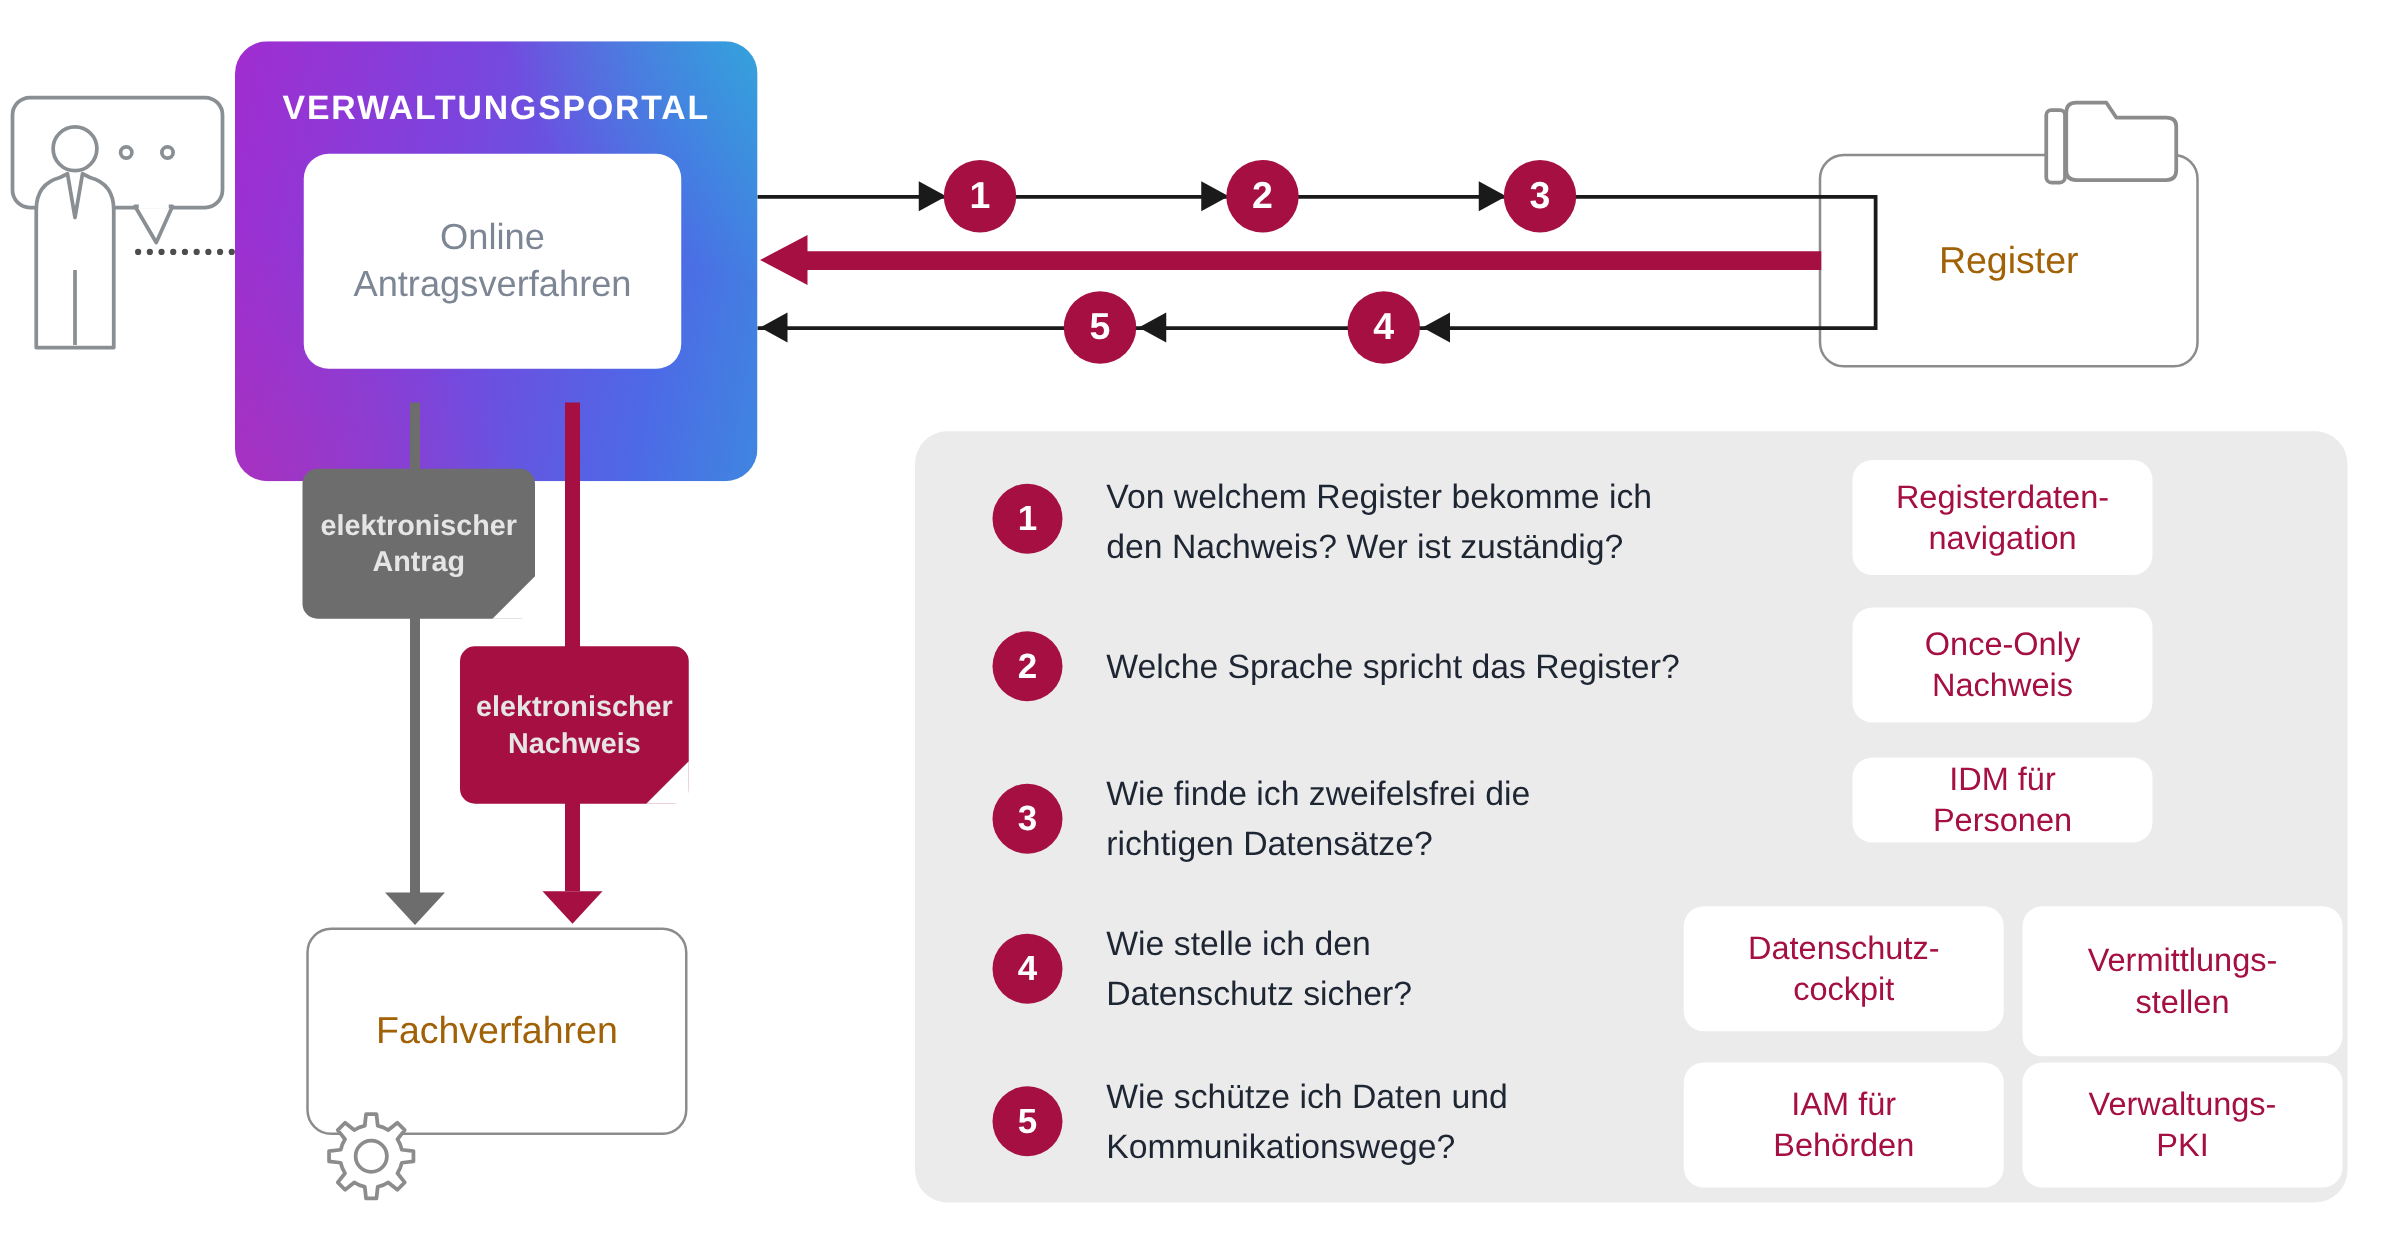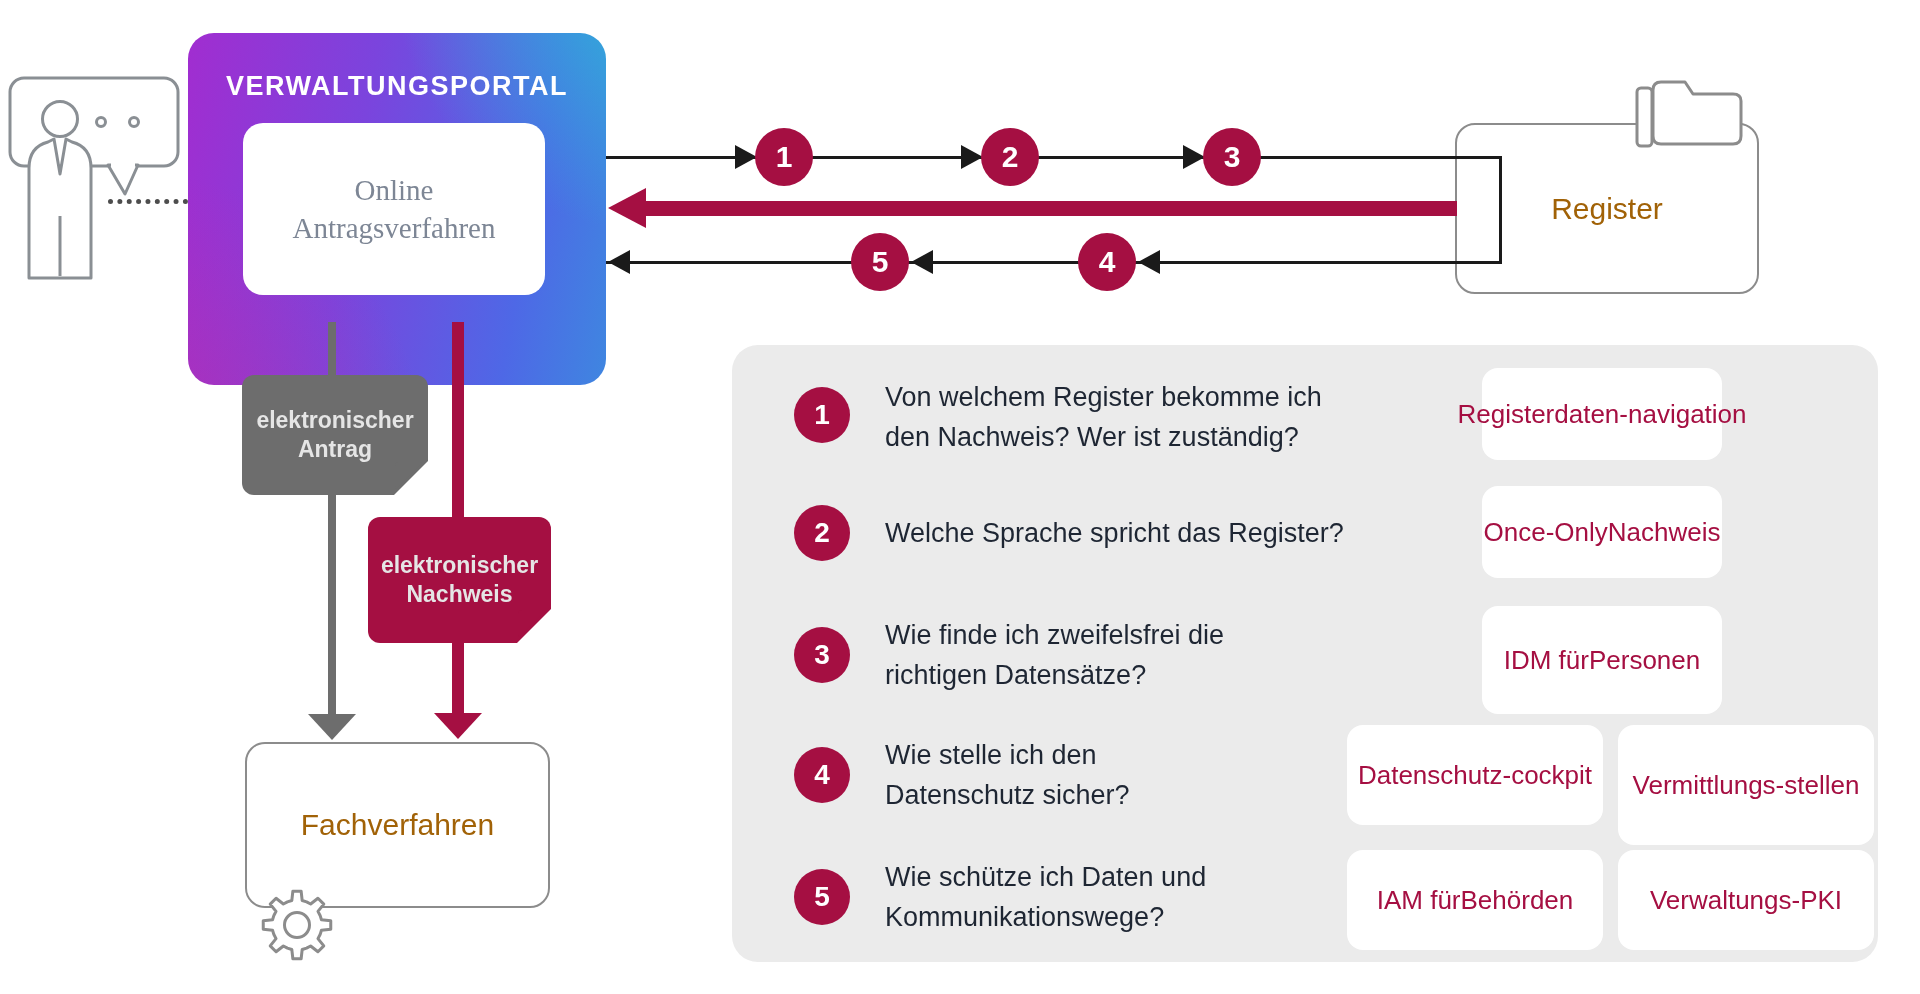--- a/index.html
+++ b/index.html
@@ -15,21 +15,21 @@
       radial-gradient(circle at -10% 120%, rgba(196,44,160,.55) 0%, rgba(196,44,160,0) 45%),
       linear-gradient(100deg,#a12dd0 0%, #7b44dd 40%, #4e68e6 78%, #3f86e0 100%);
   }
   .portal-title{
     position:absolute;left:0;right:0;top:38px;text-align:center;color:#ffffff;
     font-size:27px;font-weight:700;letter-spacing:1.5px;
   }
   .portal-inner{
     position:absolute;left:55px;top:90px;width:302px;height:172px;background:#ffffff;
     border-radius:20px;display:flex;flex-direction:column;align-items:center;justify-content:center;
-    color:#7d8695;font-size:29px;line-height:38px;text-align:center;font-family:Liberation Serif, serif;
+    color:#7d8695;font-size:29px;line-height:38px;text-align:center;
   }
   
   .obox{
     position:absolute;background:#ffffff;border:2.5px solid #8c8c8c;border-radius:20px;
     display:flex;align-items:center;justify-content:center;color:#a16207;font-size:30px;
   }
   .register{left:1455px;top:123px;width:300px;height:167px;}
   .fach{left:245px;top:742px;width:301px;height:162px;}
   
   .thinline{position:absolute;background:#1a1a1a;}
@@ -60,21 +60,21 @@
   .doc-nachweis .fold-flap{color:var(--crimson);}
   
   .panel{position:absolute;left:732px;top:345px;width:1146px;height:617px;background:#ebebeb;border-radius:26px;}
   .qcircle{
     position:absolute;width:56px;height:56px;border-radius:50%;background:var(--crimson);
     color:#fff;font-size:28px;font-weight:700;display:flex;align-items:center;justify-content:center;
   }
   .qtext{position:absolute;left:885px;color:#1e2633;font-size:27px;line-height:40px;}
   .chip{
     position:absolute;background:#ffffff;border-radius:16px;color:var(--crimson);
-    font-size:26px;line-height:33px;text-align:center;display:flex;flex-direction:row;align-items:center;justify-content:center;
+    font-size:26px;line-height:33px;text-align:center;display:flex;flex-direction:column;align-items:center;justify-content:center;
   }
   
   .dotline{position:absolute;left:108px;top:199px;width:80px;height:0;border-top:5px dotted #4d4d4d;}
   .iconsvg{position:absolute;}
 </style>
 </head>
 <body>
 
 <div class="stage">
 
@@ -190,21 +190,21 @@
     <span>Nachweis</span>
   </div>
 
   <div class="qcircle" style="left:794px;top:627px;">
       <span>3</span>
     </div>
   <div class="qtext" style="top:615px;">
     <div>Wie finde ich zweifelsfrei die</div>
     <div>richtigen Datensätze?</div>
   </div>
-  <div class="chip" style="left:1482px;top:606px;width:240px;height:108px;text-align:right;">
+  <div class="chip" style="left:1482px;top:606px;width:240px;height:68px;text-align:right;">
     <span>IDM für</span>
     <span>Personen</span>
   </div>
 
   <div class="qcircle" style="left:794px;top:747px;">
       <span>4</span>
     </div>
   <div class="qtext" style="top:735px;">
     <div>Wie stelle ich den</div>
     <div>Datenschutz sicher?</div>

